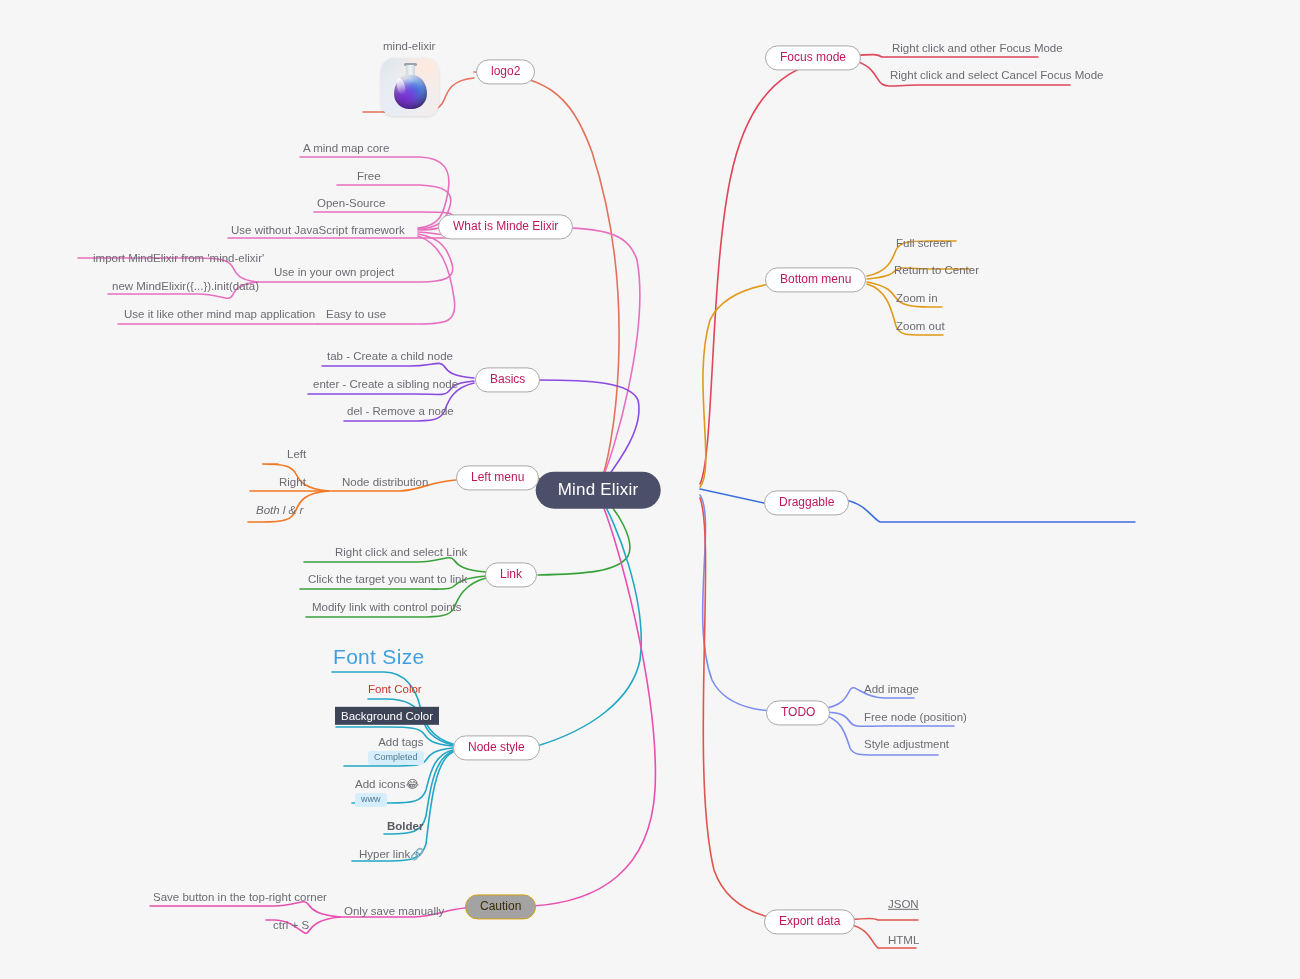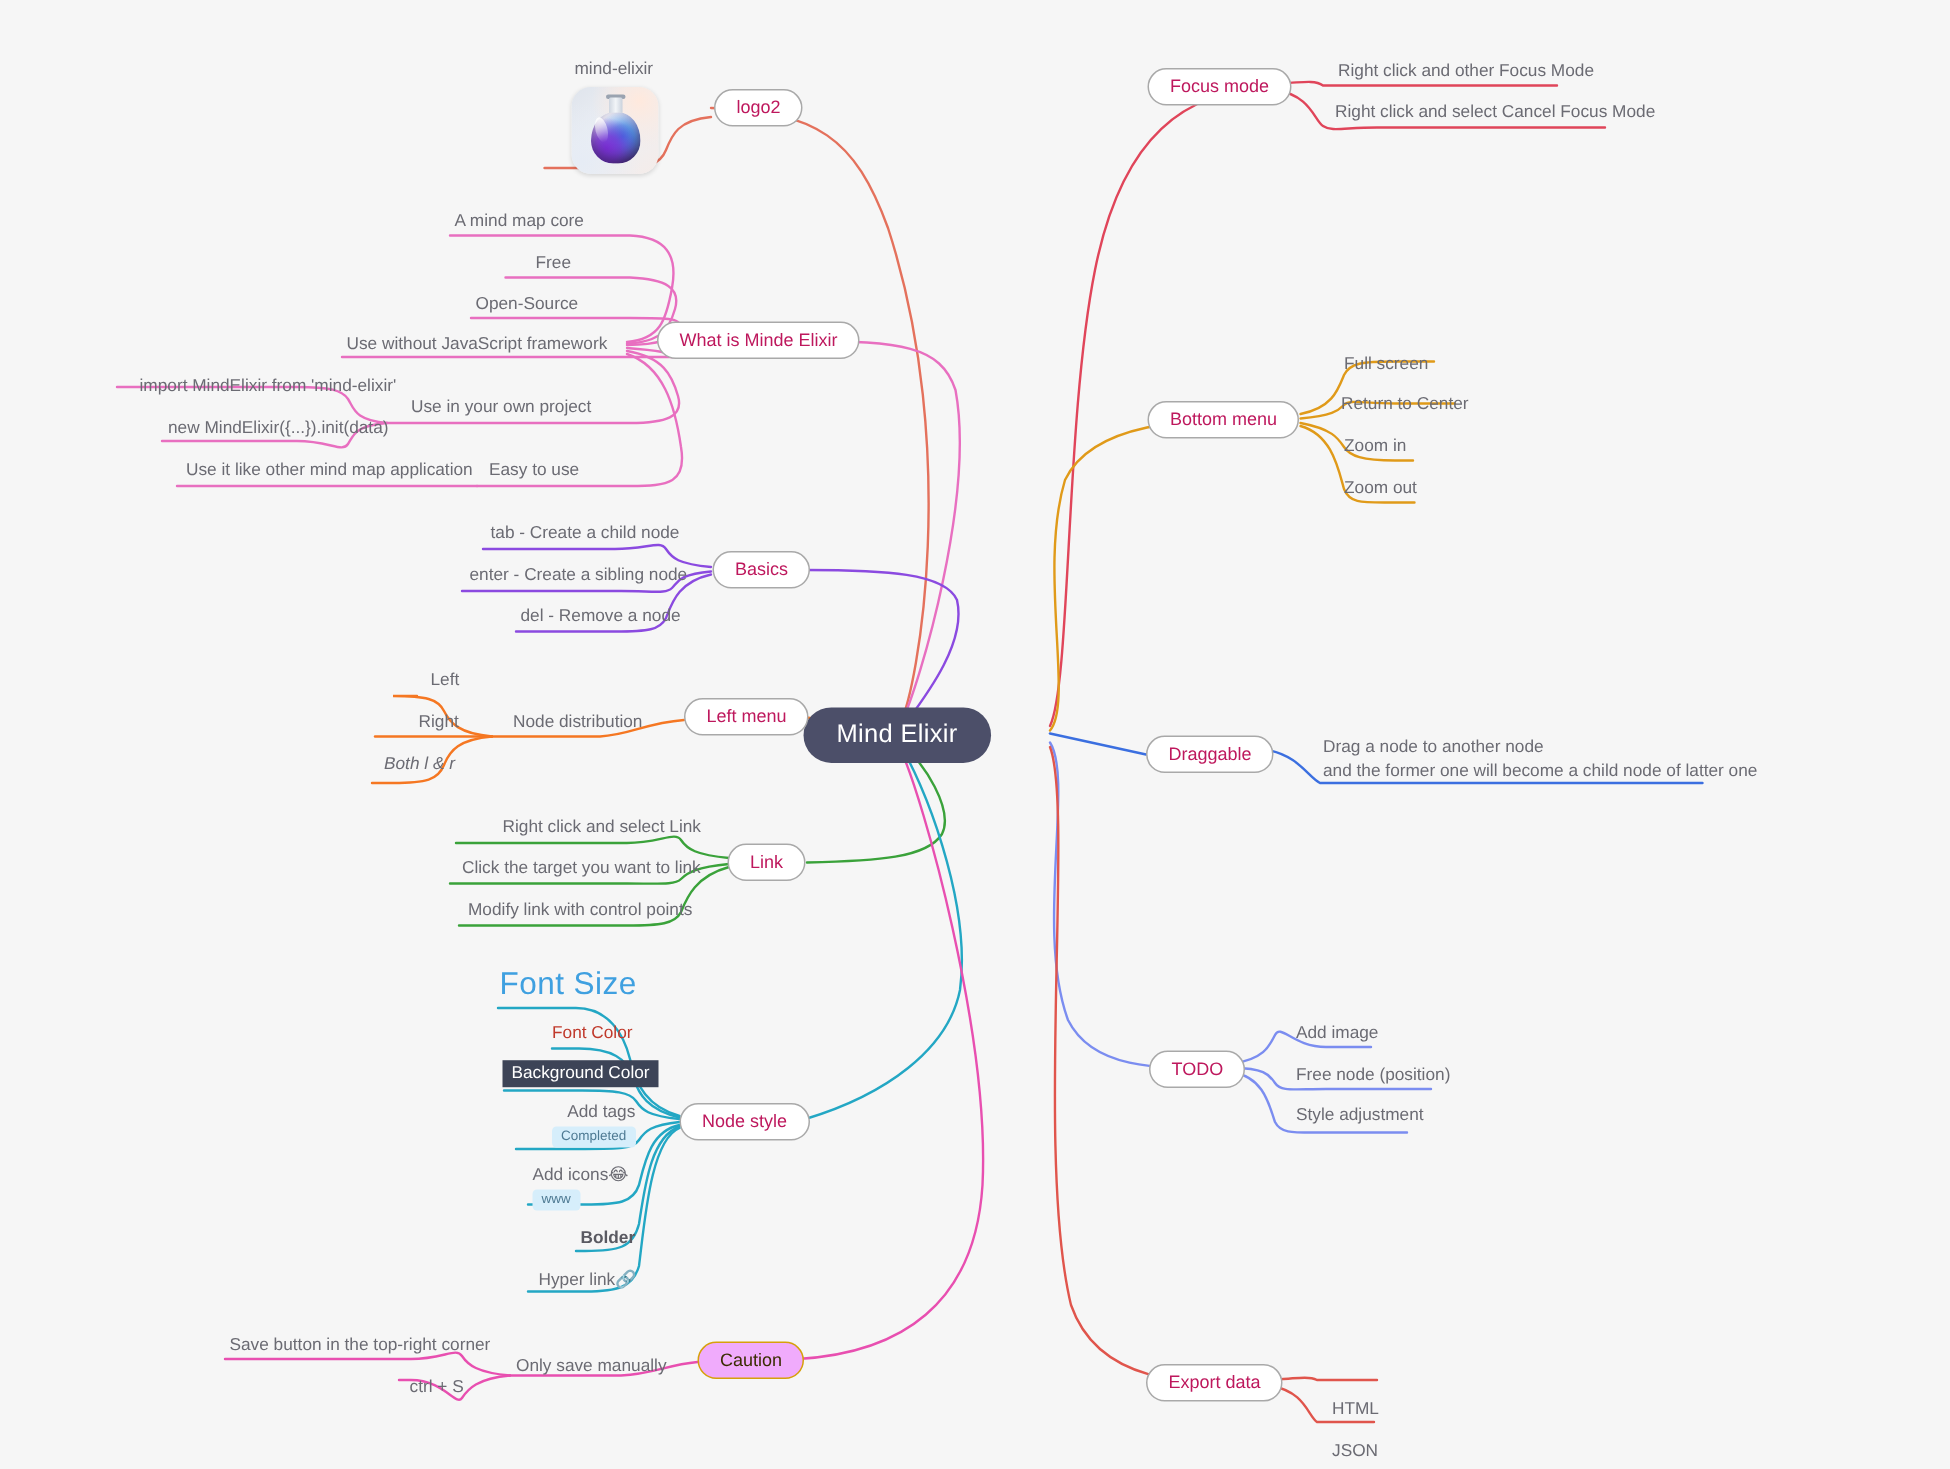--- a/index.html
+++ b/index.html
@@ -31,21 +31,21 @@
   .pill.root{
     background:#4c4f69;
     border:none;
     color:#fff;
     font-size:17px;
     padding:9px 22px;
     border-radius:20px;
     letter-spacing:.2px;
   }
   .pill.caution{
-    background:#f0abfc;
+    background:#a3a3a3;
     border:1px solid #d6a00b;
     color:#3a2d00;
   }
 
   
   .leaf{
     position:absolute;
     font-size:11.5px;
     color:#6b6b73;
     white-space:nowrap;
@@ -290,23 +290,21 @@
   <div class="leaf" style="left:271px;top:925px;">ctrl + S</div>
 
   <div class="leaf" style="left:890px;top:48px;">Right click and other Focus Mode</div>
   <div class="leaf" style="left:888px;top:75px;">Right click and select Cancel Focus Mode</div>
 
   <div class="leaf" style="left:894px;top:243px;">Full screen</div>
   <div class="leaf" style="left:892px;top:270px;">Return to Center</div>
   <div class="leaf" style="left:894px;top:298px;">Zoom in</div>
   <div class="leaf" style="left:894px;top:326px;">Zoom out</div>
 
-  <div class="leaf two-line" style="left:880px;top:507px;">Drag a node to another node
-and the former one will become a child node of latter one</div>
 
   <div class="leaf" style="left:862px;top:689px;">Add image</div>
   <div class="leaf" style="left:862px;top:717px;">Free node (position)</div>
   <div class="leaf" style="left:862px;top:744px;">Style adjustment</div>
 
-  <div class="leaf" style="left:886px;top:968px;">JSON</div>
+  <div class="leaf" style="left:886px;top:904px;text-decoration:underline;">JSON</div>
   <div class="leaf" style="left:886px;top:940px;">HTML</div>
 
 </div>
 
 </body></html>

